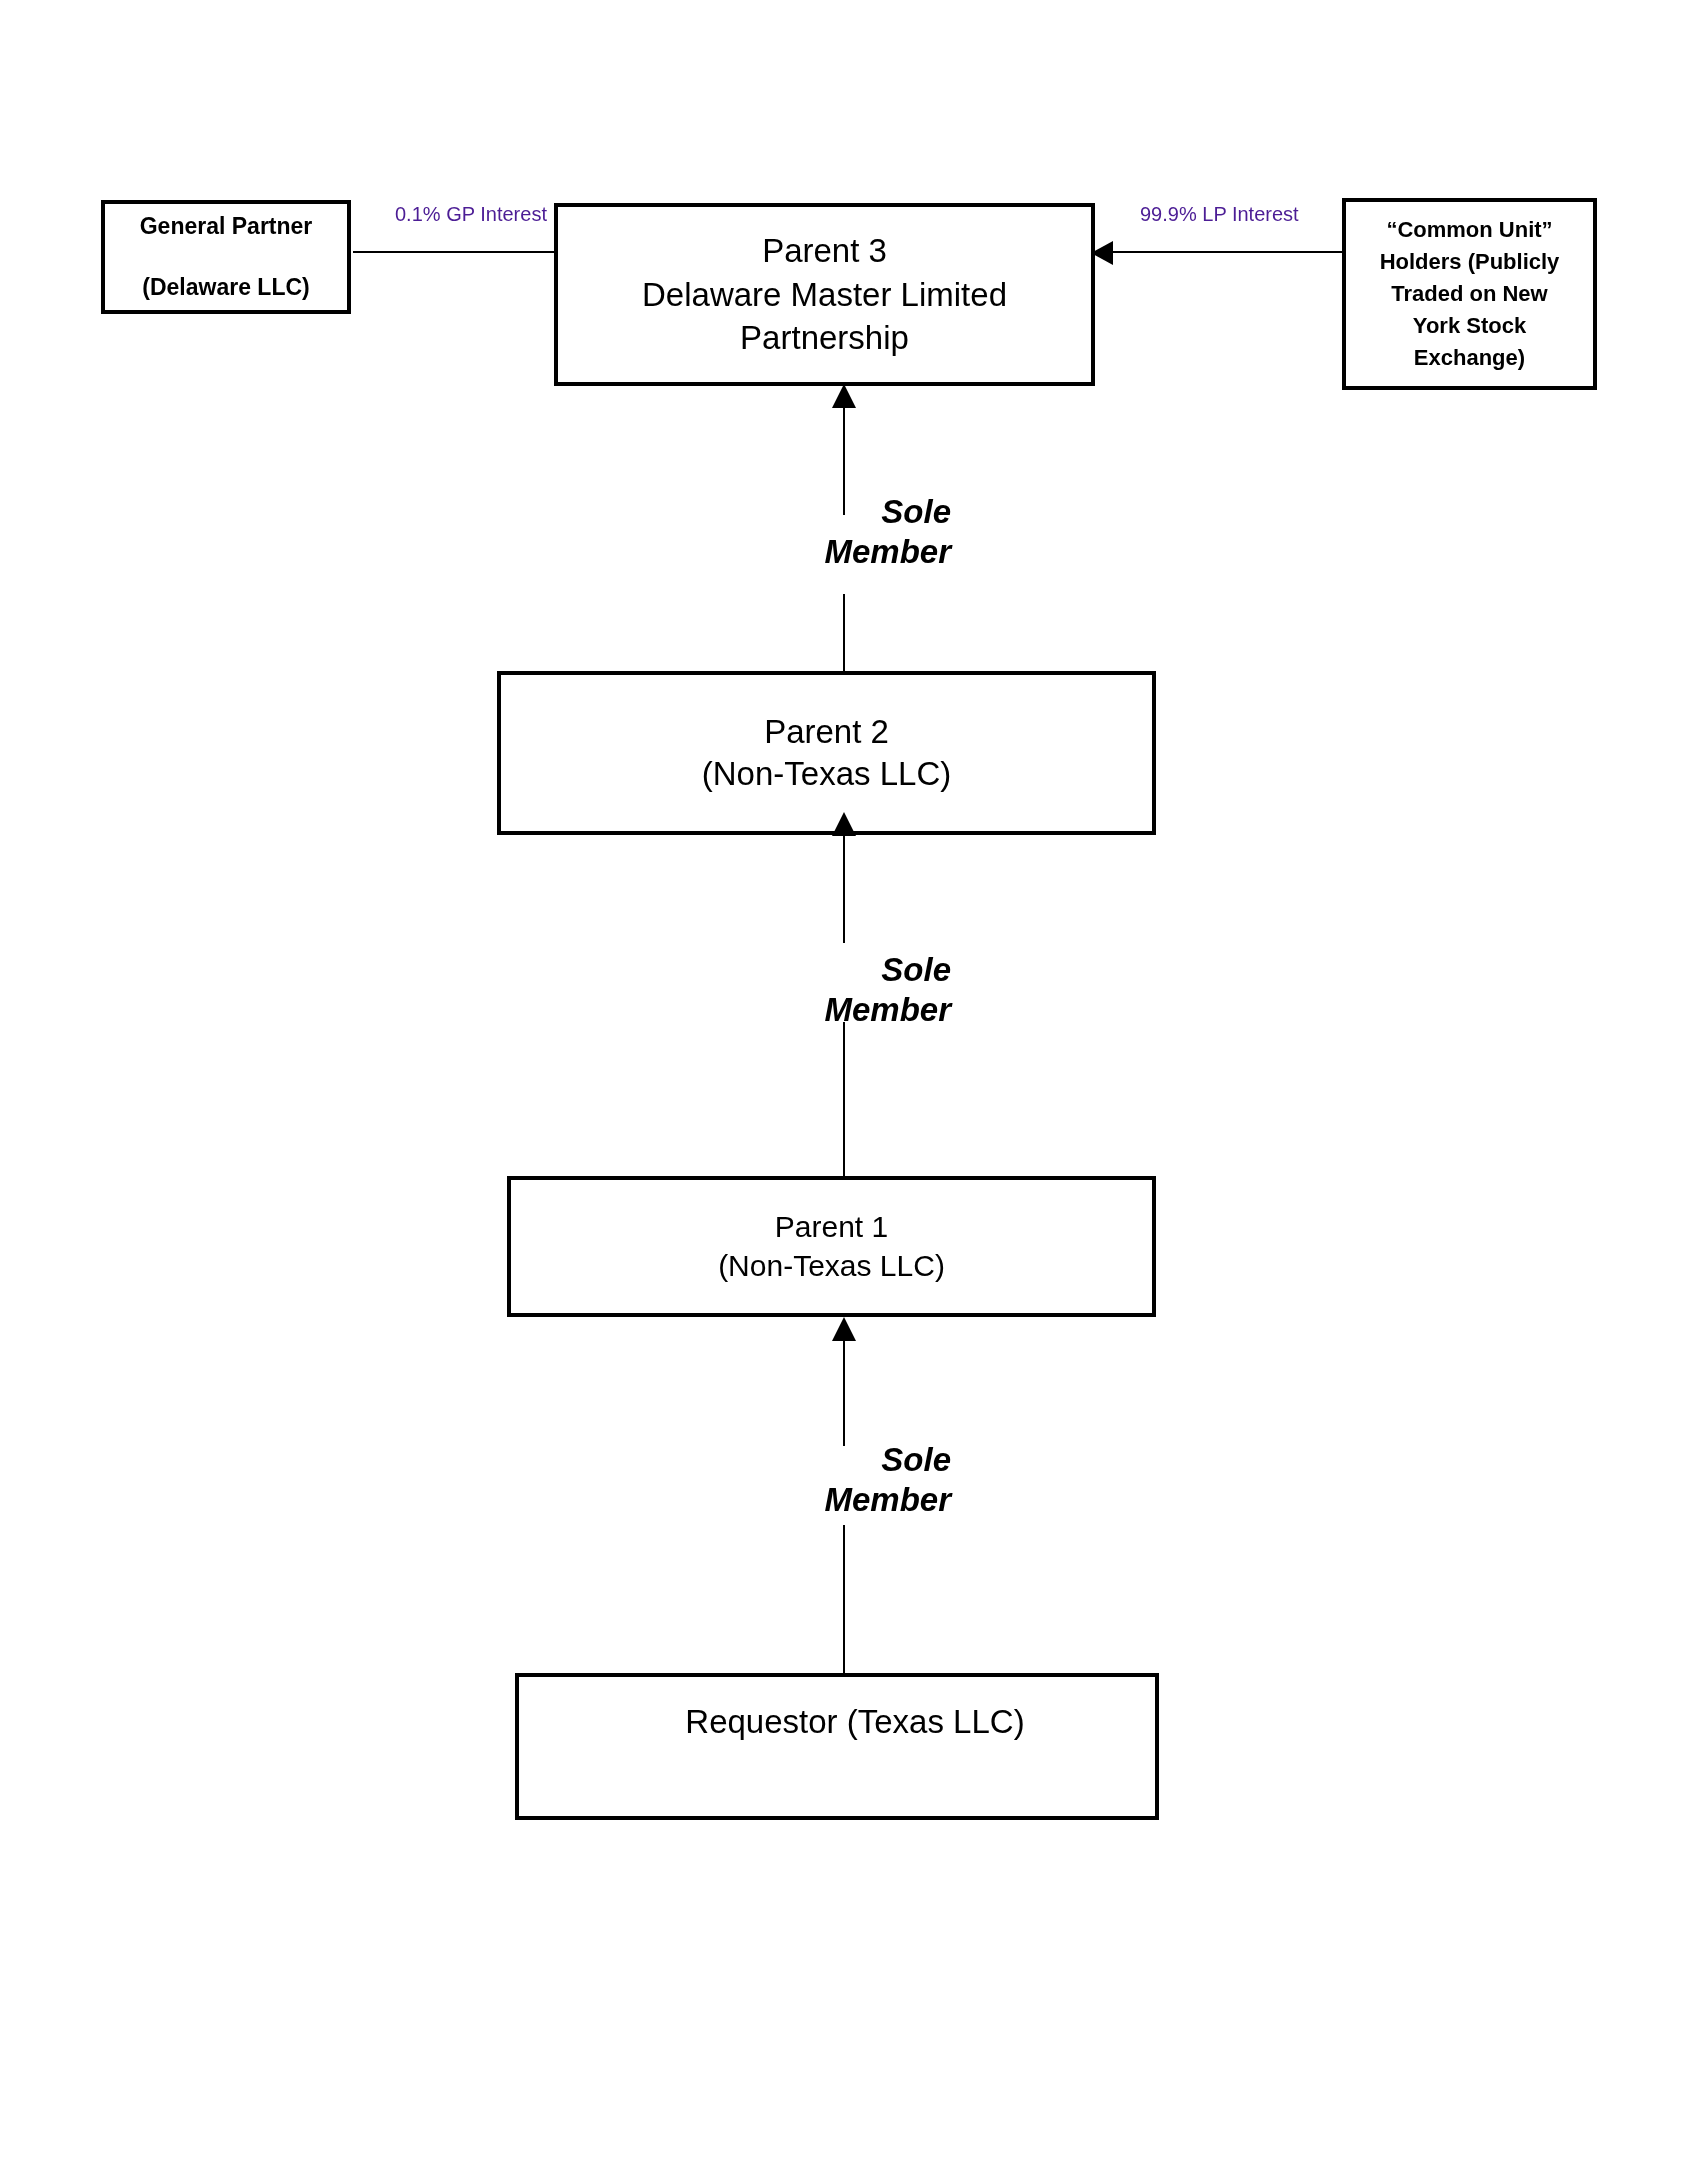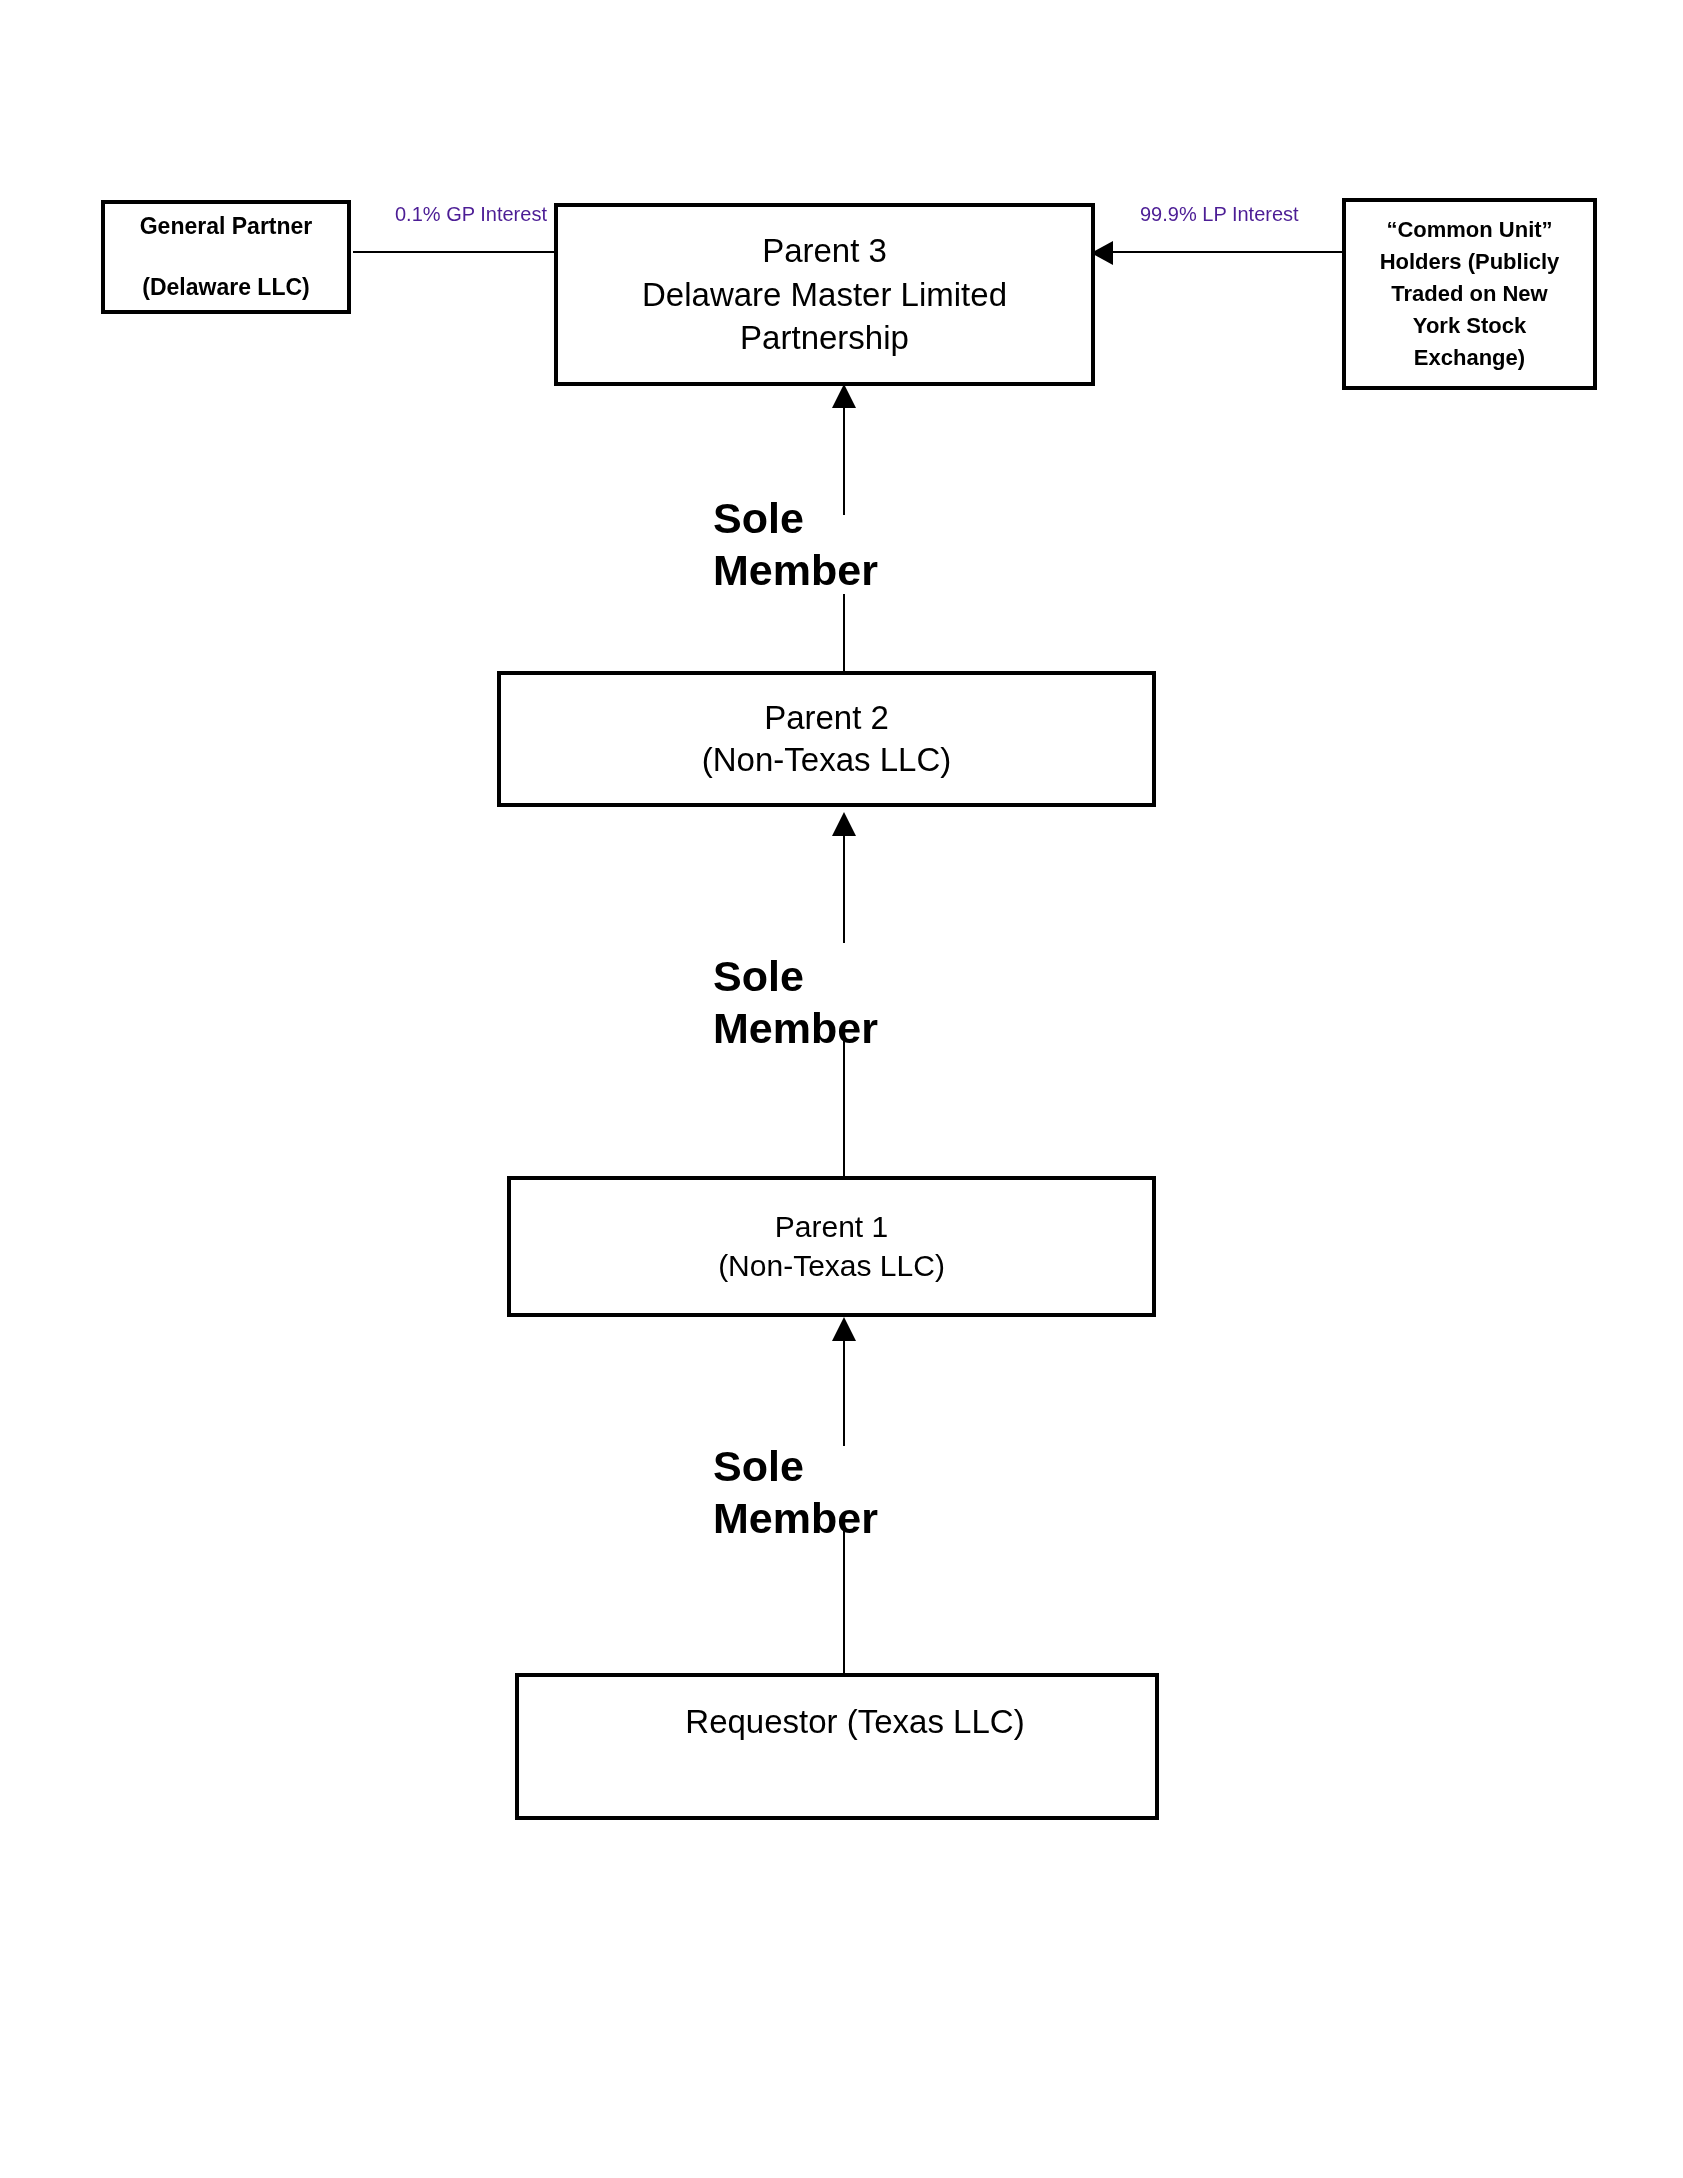--- a/index.html
+++ b/index.html
@@ -81,21 +81,21 @@
     line-height: 1.45;
     padding: 0 8px;
     text-align: center;
   }
 
   
   #box-parent2 {
     left: 497px;
     top: 671px;
     width: 659px;
-    height: 136px;
+    height: 164px;
     justify-content: center;
     font-size: 33px;
     line-height: 1.28;
   }
 
   
   #box-parent1 {
     left: 507px;
     top: 1176px;
     width: 649px;
@@ -195,24 +195,25 @@
     font-size: 20px;
     font-weight: normal;
     white-space: nowrap;
     color: #4c1d95;
   }
   #label-gp-interest { left: 395px; top: 203px; }
   #label-lp-interest { left: 1140px; top: 203px; }
 
   .edge-label-v {
     position: absolute;
+    font-style: italic;
     font-weight: bold;
-    font-size: 43px;
+    font-size: 33px;
     line-height: 1.22;
-    text-align: left;
+    text-align: right;
     white-space: nowrap;
     color: #000000;
     width: 238px;
   }
   #label-sole-member-1 { left: 713px; top: 492px; }
   #label-sole-member-2 { left: 713px; top: 950px; }
   #label-sole-member-3 { left: 713px; top: 1440px; }
   .edge-label-v .line { display: block; }
 </style>
 </head>

